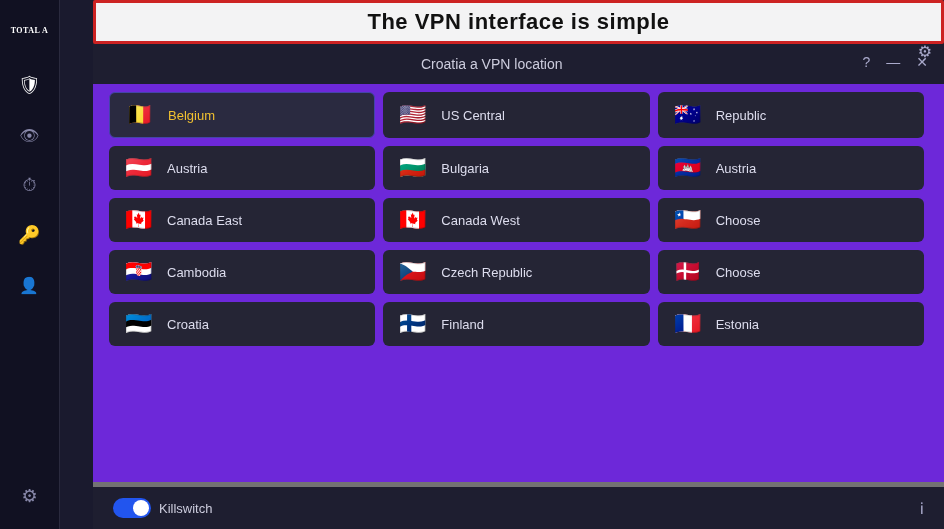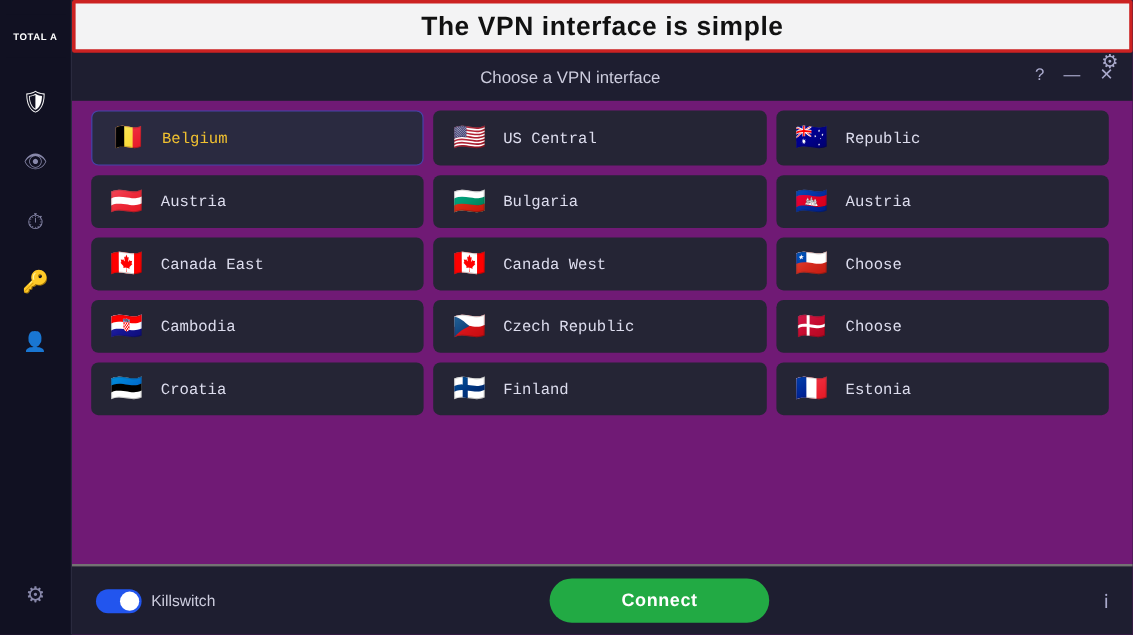--- a/index.html
+++ b/index.html
@@ -30,41 +30,43 @@
       display: flex;
       align-items: center;
       justify-content: center;
       margin-bottom: 8px;
     }
     .sidebar-logo-text {
       color: #fff;
       font-size: 8px;
       font-weight: bold;
       letter-spacing: 0.5px;
+      font-family: Liberation Serif, serif;
     }
     .sidebar-item {
       width: 42px;
       height: 42px;
       display: flex;
       align-items: center;
       justify-content: center;
       border-radius: 8px;
       cursor: pointer;
       color: #8888aa;
       font-size: 18px;
     }
     .sidebar-item.active { color: #fff; }
 
     
     .main {
       flex: 1;
-      background: #701a75;
+      background: #6d28d9;
       display: flex;
       flex-direction: column;
       position: relative;
+      margin-left: 33px;
     }
 
     
     .topbar {
       display: flex;
       align-items: center;
       justify-content: space-between;
       padding: 8px 12px;
       background: #1e1e30;
     }
@@ -153,39 +155,38 @@
       display: flex;
       align-items: center;
       justify-content: center;
       font-size: 22px;
       line-height: 1;
     }
     .location-name {
       color: #ddddee;
       font-size: 13px;
       font-weight: 500;
-      font-family: Liberation Mono, monospace;
     }
     .location-item.selected .location-name {
       color: #f0c030;
     }
 
     
     .location-grid-wrapper::-webkit-scrollbar { width: 6px; }
     .location-grid-wrapper::-webkit-scrollbar-track { background: #1e1e30; }
     .location-grid-wrapper::-webkit-scrollbar-thumb { background: #44445a; border-radius: 3px; }
 
     
     .bottom-bar {
       display: flex;
       align-items: center;
       justify-content: space-between;
       padding: 10px 20px;
       background: #1e1e30;
-      border-top: 2px solid #737373;
+      border-top: 5px solid #737373;
     }
     .killswitch-group {
       display: flex;
       align-items: center;
       gap: 8px;
     }
     .toggle {
       width: 38px;
       height: 20px;
       background: #2255ee;
@@ -251,21 +252,21 @@
 </div>
 
 <div class="main">
 
   <div class="annotation-banner">
     <span class="annotation-text">The VPN interface is simple</span>
   </div>
 
   <div class="topbar" style="padding-top:48px;">
     <div style="width:20px;"></div>
-    <span class="page-heading">Choose a VPN interface</span>
+    <span class="page-heading">Croatia a VPN location</span>
     <div class="topbar-icons">
       <span class="topbar-icon">?</span>
       <span class="topbar-icon">—</span>
       <span class="topbar-icon">✕</span>
     </div>
   </div>
 
   <div class="settings-icon-top">⚙</div>
 
   <div class="location-grid-wrapper">
@@ -333,16 +334,15 @@
       </div>
   </div>
 
   <div class="bottom-bar">
     <div class="killswitch-group">
       <div class="toggle">
         <div class="toggle-knob"></div>
       </div>
       <span class="killswitch-label">Killswitch</span>
     </div>
-    <button class="connect-btn">Connect</button>
     <span class="info-icon">ℹ</span>
   </div>
 </div>
 
 </body></html>

